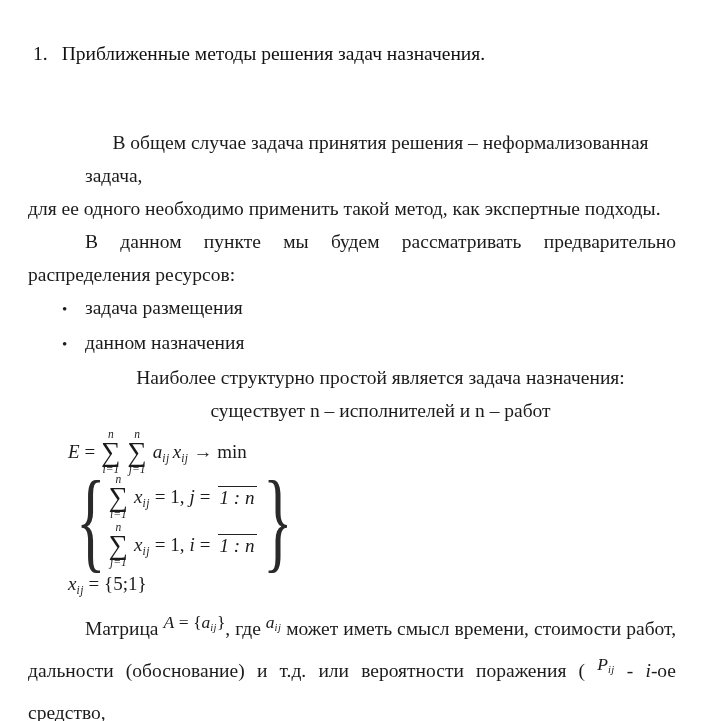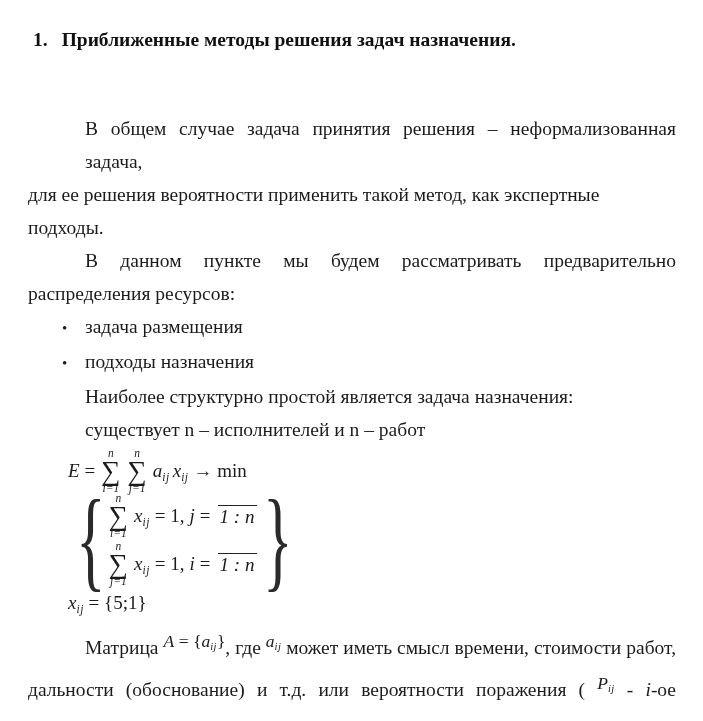--- a/index.html
+++ b/index.html
@@ -6,29 +6,29 @@
   body {
     width: 703px; height: 721px;
     background: #ffffff;
     color: #1b1b1b;
     font-family: "Liberation Serif", "DejaVu Serif", serif;
     overflow: hidden;
   }
   .page { padding: 0 27px 0 28px; }
 
   .title {
-    margin: 28px 0 0 5px;
-    font-size: 19.5px; font-weight: bold; line-height: 24px;
+    margin: 42px 0 0 5px;
+    font-size: 19.5px; font-weight: normal; line-height: 24px;
     color: #111;
   }
   .title .num { margin-right: 14px; }
 
   .line { font-size: 19.5px; line-height: 33px; }
   .jst  { text-align: justify; text-align-last: justify; }
-  .indent { padding-left: 57px; }
+  .indent { padding-left: 57px; text-align: center; }
 
   .p1 { margin-top: 60px; }
 
   .bullet { padding-left: 34px; font-size: 19.5px; line-height: 33px; }
   .bullet .marker { display: inline-block; width: 23px; font-size: 15px; }
 
   
   .math { font-size: 19px; color: #1b1b1b; }
   .var { font-style: italic; }
   .msub { font-size: 11.5px; font-style: italic; vertical-align: -4px; letter-spacing: 0.5px; }
@@ -69,31 +69,31 @@
 </style>
 </head>
 <body>
 
 <div class="page">
 
   <div class="title"><span class="num">1.</span><span>Приближенные методы решения задач назначения.</span></div>
 
   <div class="p1">
     <div class="line jst indent">В общем случае задача принятия решения – неформализованная задача,</div>
-    <div class="line">для ее решения вероятности применить такой метод, как экспертные подходы.</div>
+    <div class="line">для ее одного необходимо применить такой метод, как экспертные подходы.</div>
   </div>
 
   <div>
     <div class="line jst indent">В данном пункте мы будем рассматривать предварительно</div>
     <div class="line">распределения ресурсов:</div>
   </div>
 
   <div>
     <div class="bullet"><span class="marker">•</span><span>задача размещения</span></div>
-    <div class="bullet"><span class="marker">•</span><span>подходы назначения</span></div>
+    <div class="bullet"><span class="marker">•</span><span>данном назначения</span></div>
   </div>
 
   <div class="line indent">Наиболее структурно простой является задача назначения:</div>
   <div class="line indent">существует n – исполнителей и n – работ</div>
 
   <div class="math objective">
     <span class="var">E</span>
     <span>=</span>
     <span class="sum">
       <span class="lim">n</span>

